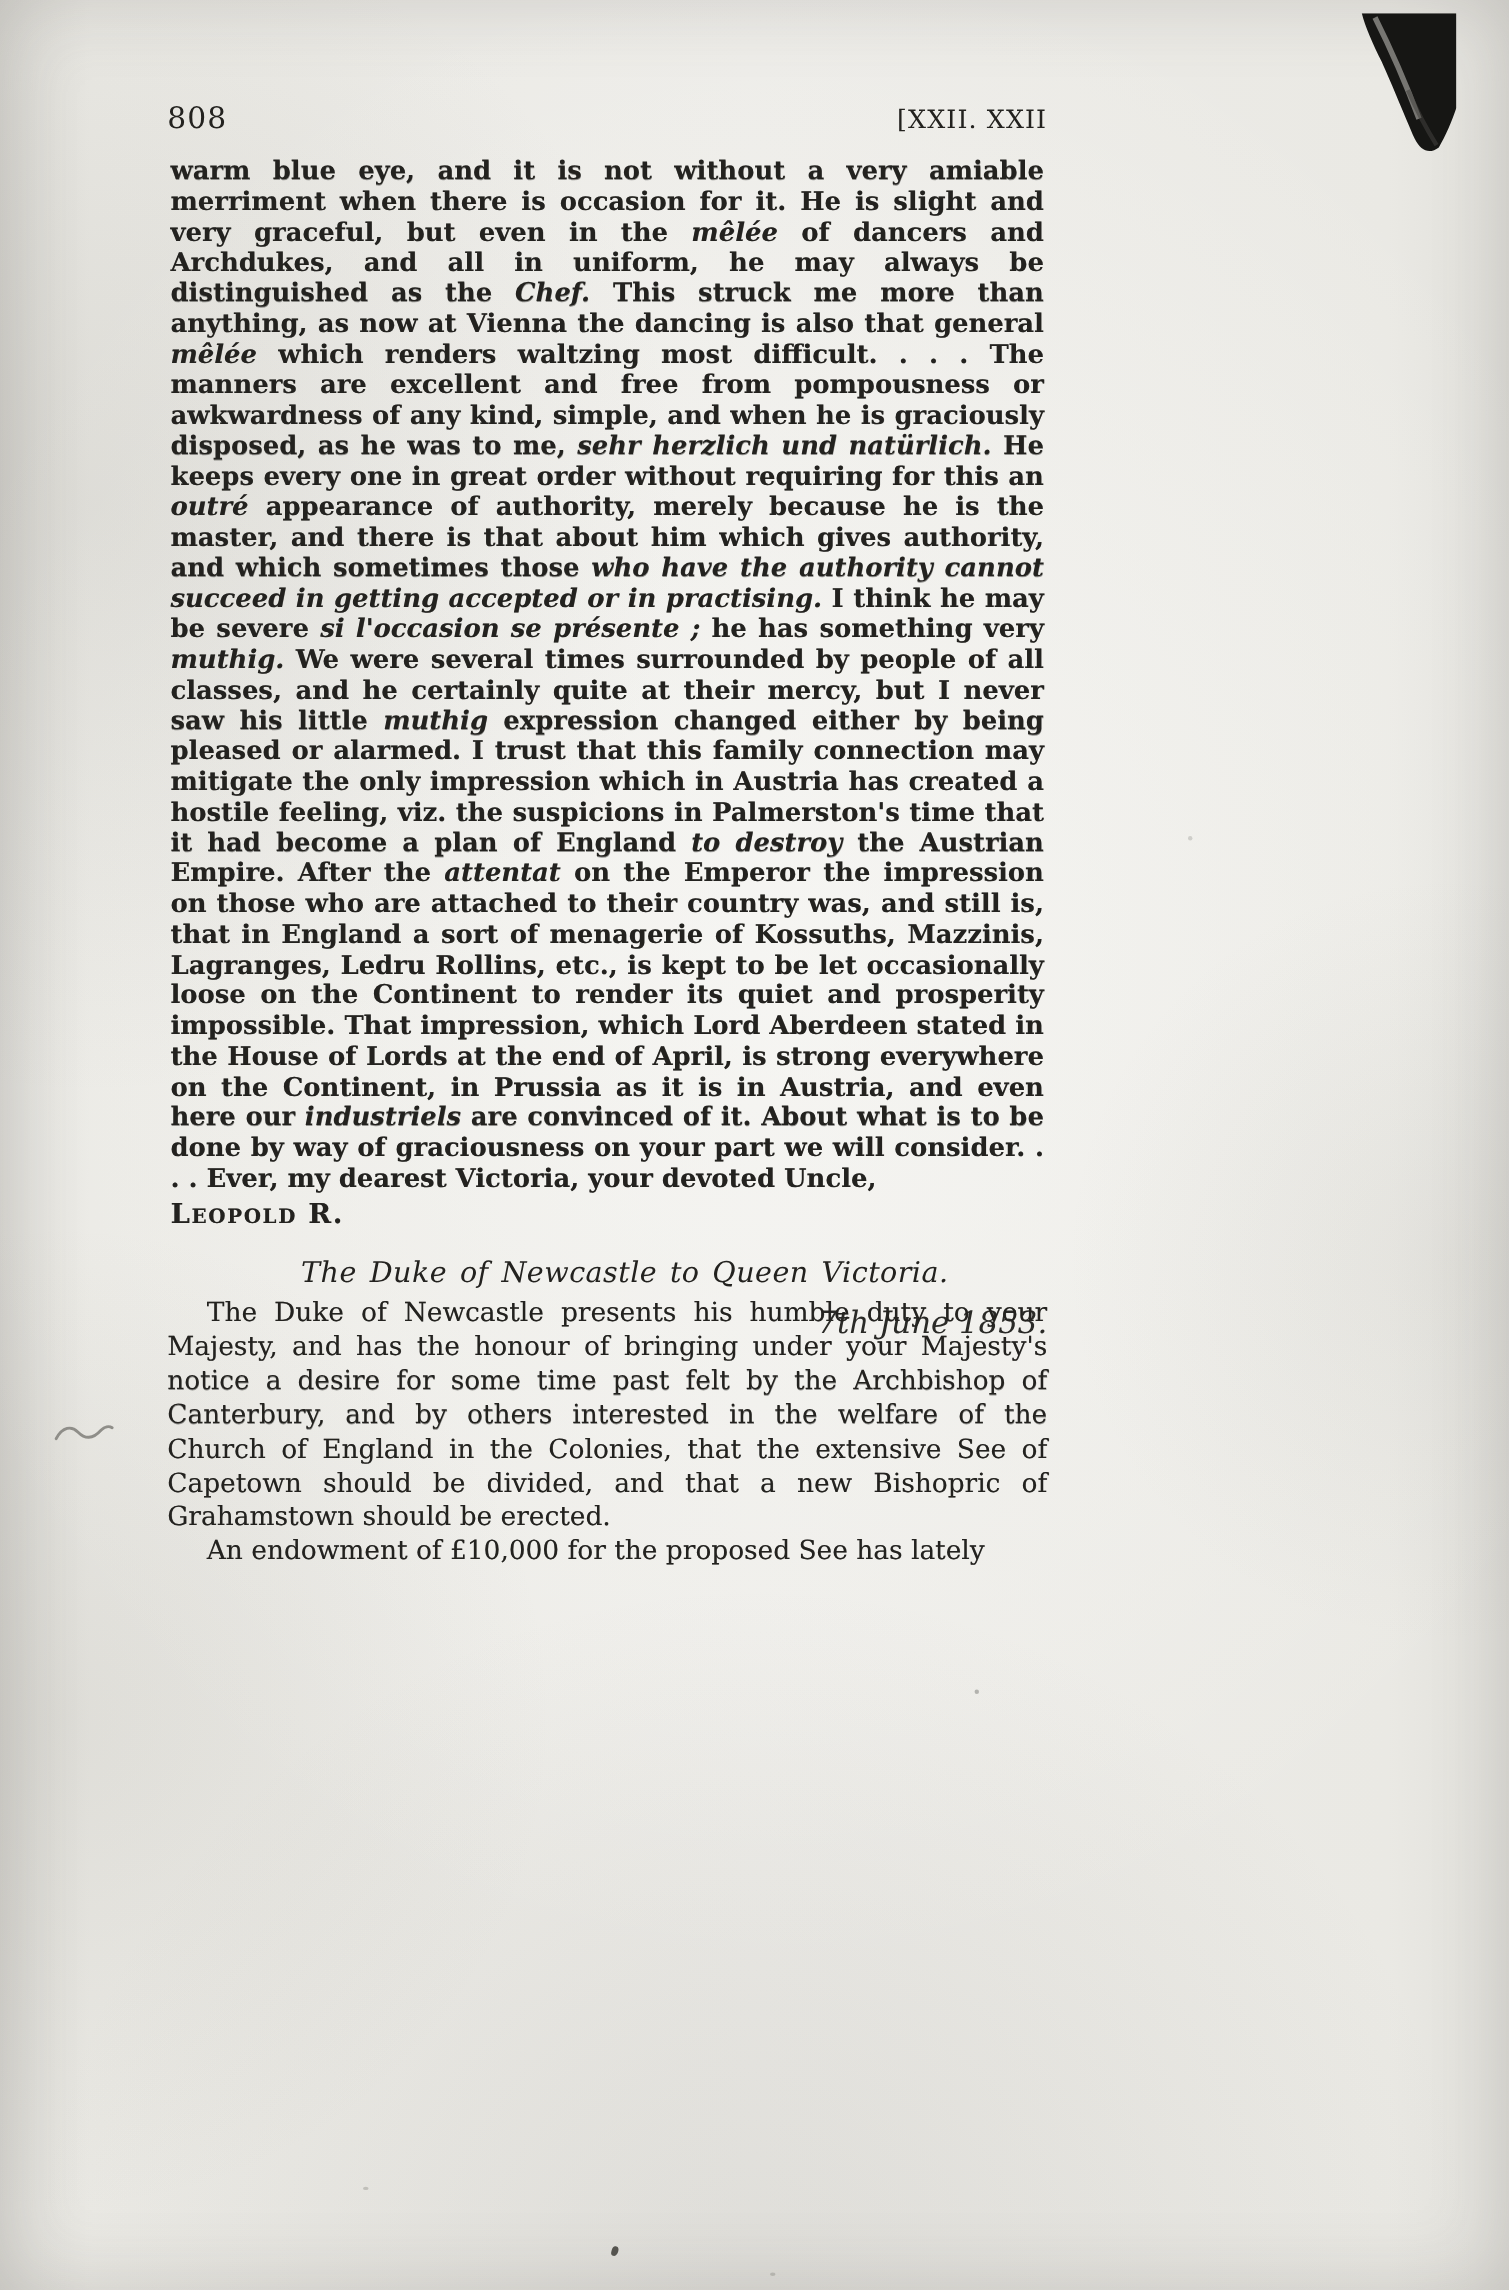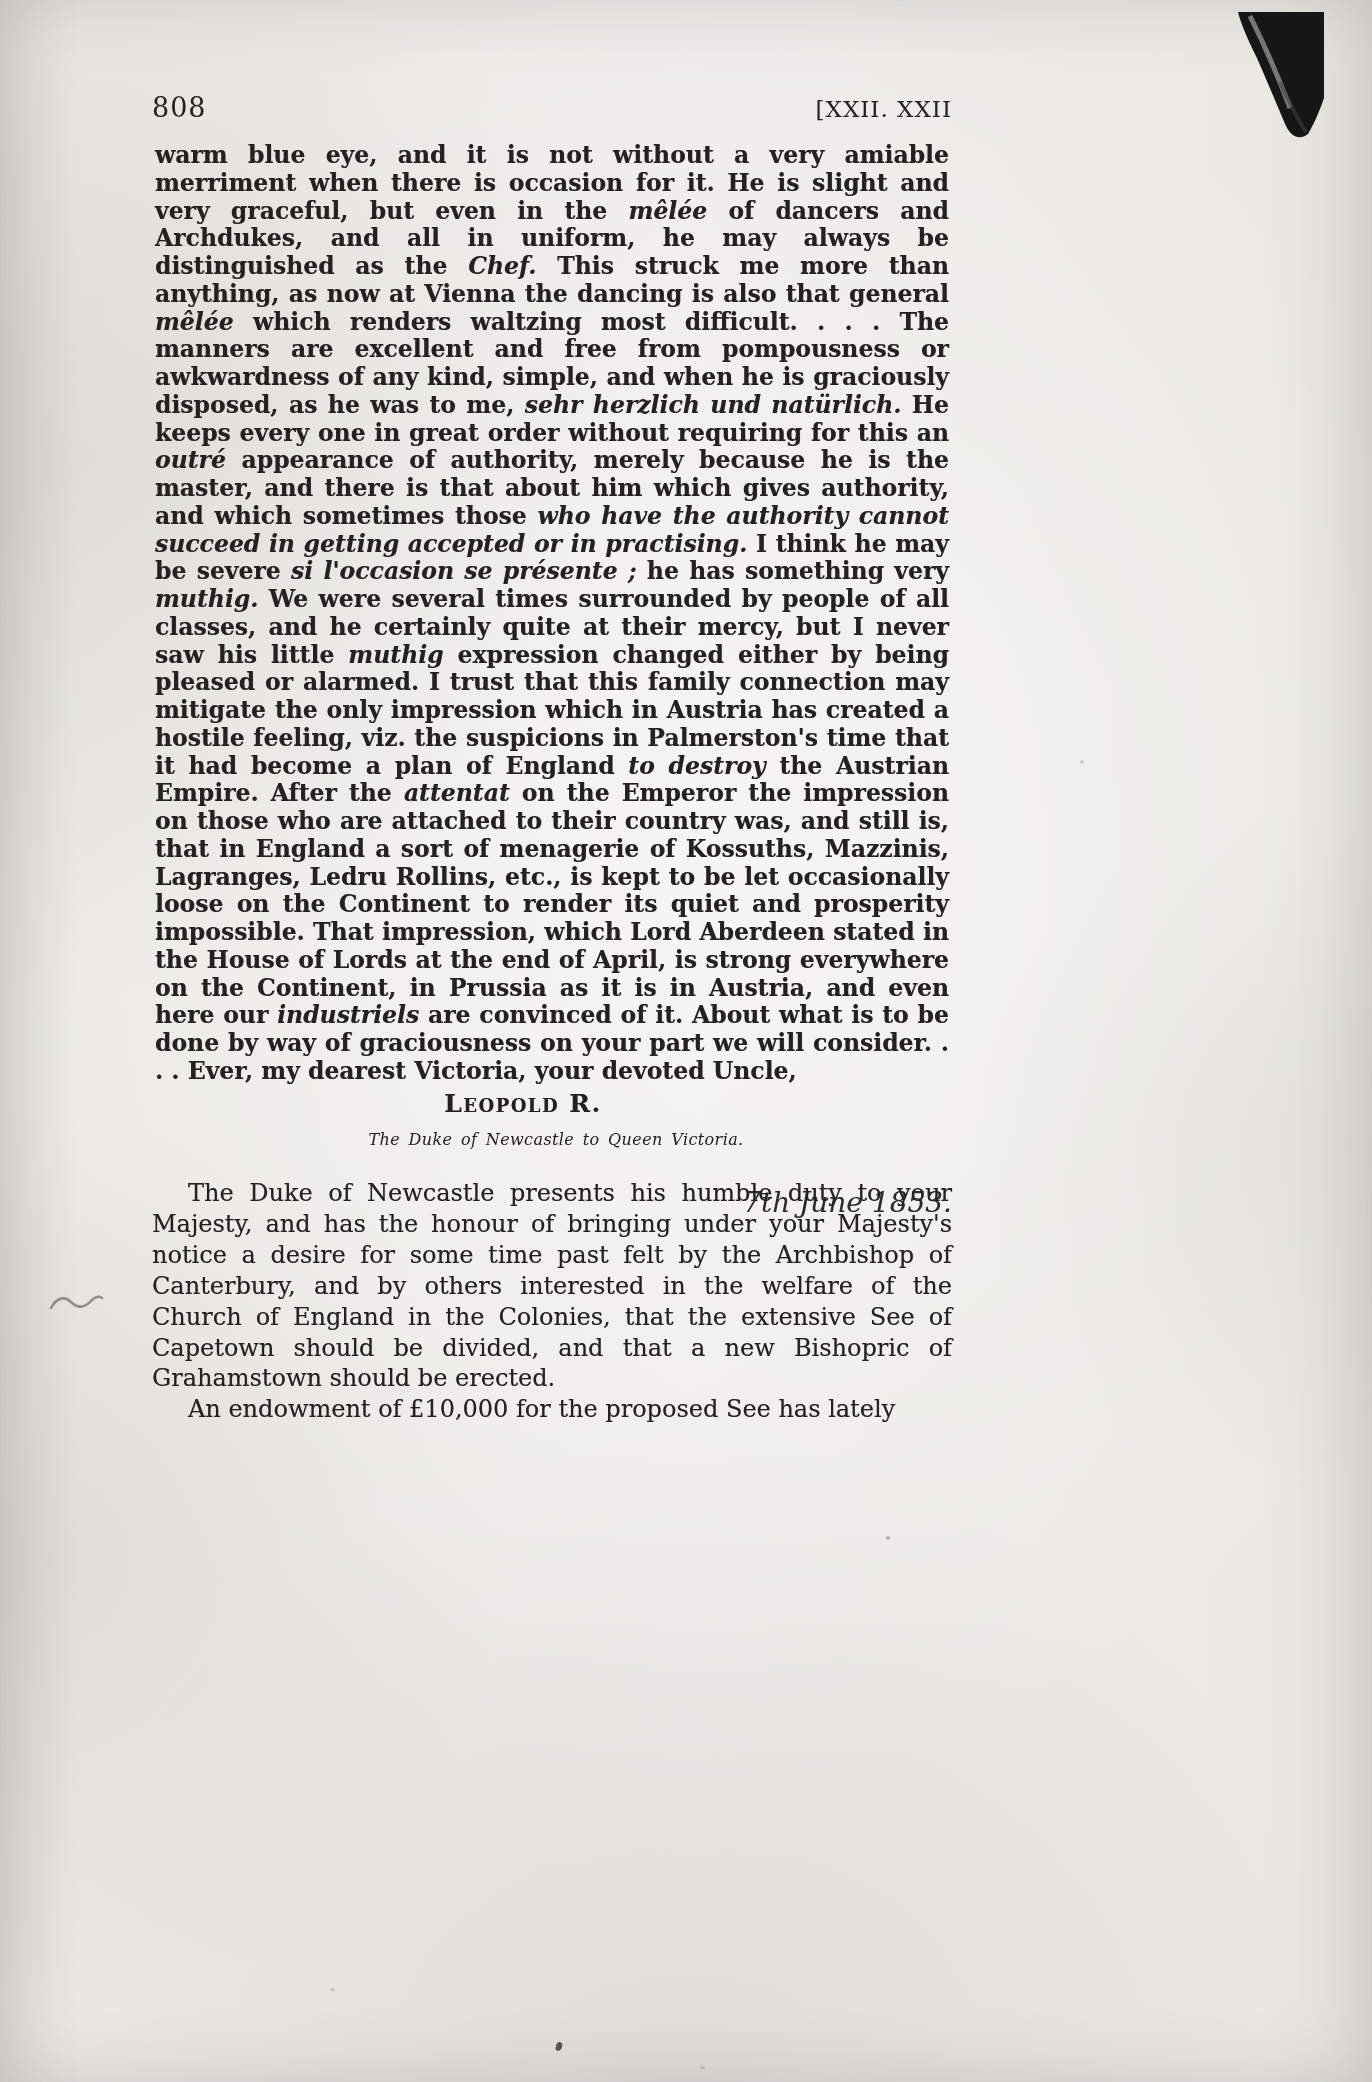--- a/index.html
+++ b/index.html
@@ -39,35 +39,35 @@
     top: 139px;
     font-size: 23.5px;
     line-height: 27.75px;
     text-align: justify;
     text-shadow: 0.2px 0.2px 0.3px rgba(30,30,28,0.45);
   }
   .letter1 p { margin: 3px; font-weight: bold; }
   .it { font-style: italic; }
 
   .signature {
-    text-align: center;
+    text-align: left;
     padding-right: 58px;
     margin-top: 4px !important;
     font-variant: small-caps;
     font-size: 25px;
     letter-spacing: 1.5px;
   }
 
   .heading {
     top: 1126px;
-    margin: 4px;
+    margin: 16px;
     text-align: center;
     font-style: italic;
     font-weight: normal;
-    font-size: 16px;
+    font-size: 26px;
     letter-spacing: 0.4px;
     word-spacing: 3px;
   }
 
   .date {
     top: 1186px;
     margin: 0;
     text-align: right;
     font-style: italic;
     font-size: 28px;

